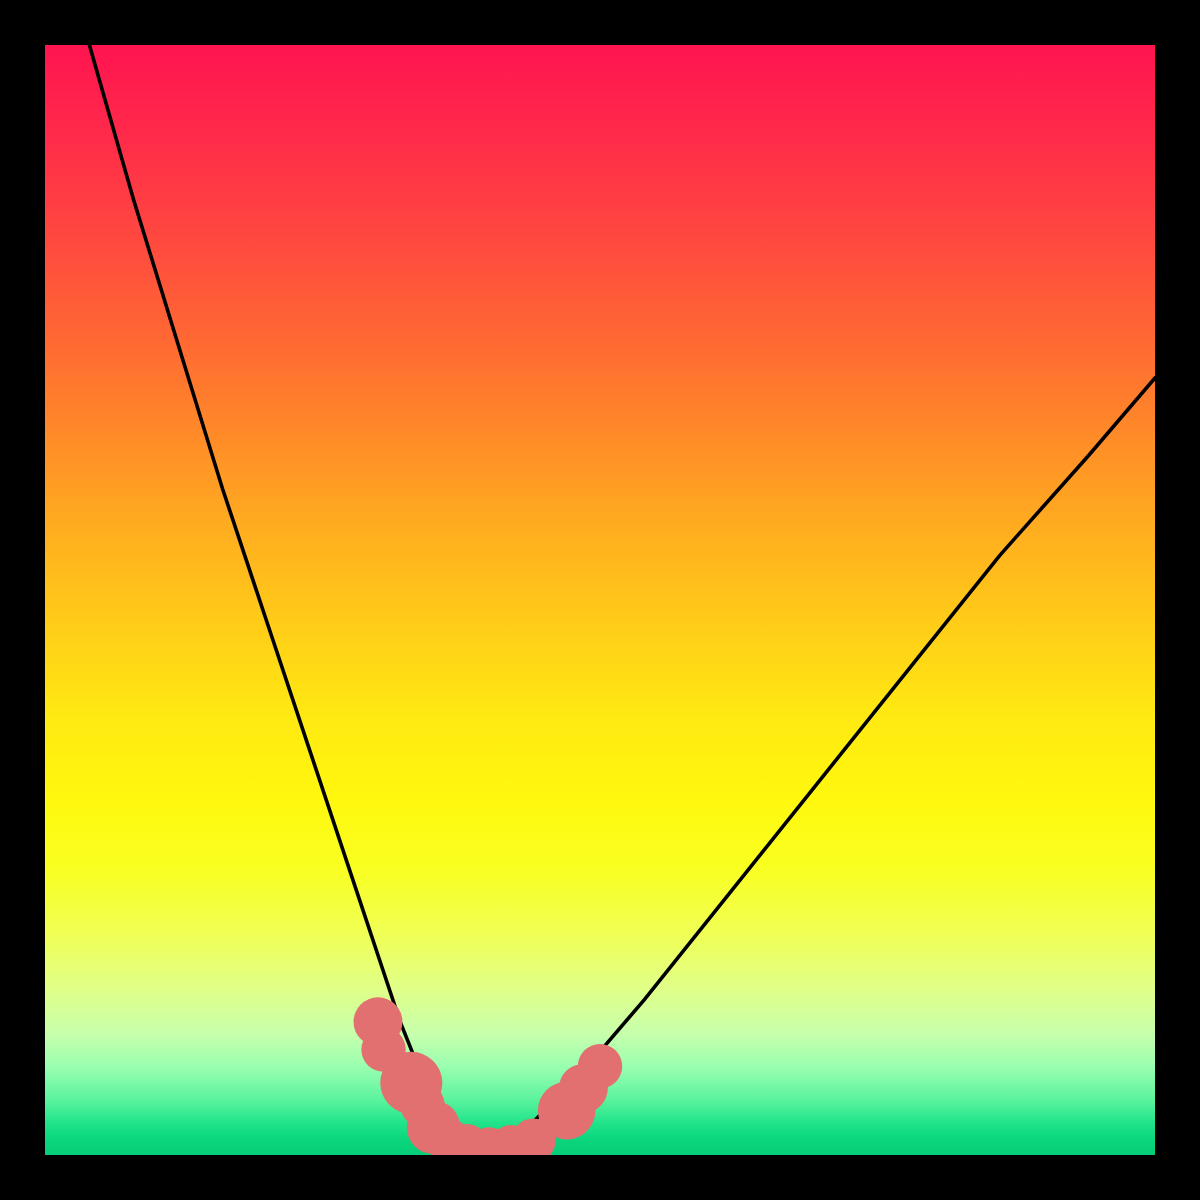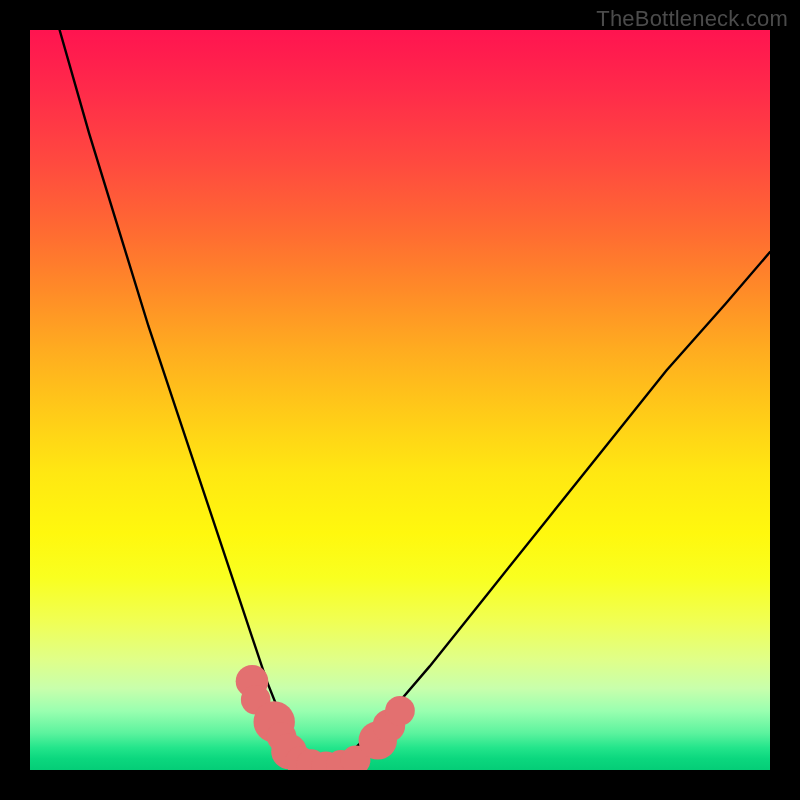--- a/index.html
+++ b/index.html
@@ -65,21 +65,20 @@
   }
   svg.curve {
     position: absolute;
     inset: 0;
   }
 </style>
 </head>
 <body>
 
 <div class="frame">
-  <div class="watermark">TheBottleneck.com</div>
 
   <div class="plot-area">
     <div class="gradient"></div>
     <svg class="curve" viewBox="0 0 740 740" preserveAspectRatio="none">
       <path id="curve-path" fill="none" stroke="#000" stroke-width="2.4" stroke-linecap="round" d="M29.6 0.0 L59.2 103.6 L88.8 199.8 L118.4 296.0 L148.0 384.8 L177.6 473.6 L207.2 562.4 L222.0 606.8 L236.8 651.2 L251.6 688.2 L266.4 717.8 L281.2 732.6 L296.0 737.8 L310.8 732.6 L325.6 717.8 L355.2 688.2 L399.6 636.4 L458.8 562.4 L518.0 488.4 L577.2 414.4 L636.4 340.4 L695.6 273.8 L740.0 222.0"></path>
       <g id="marker-group">
           <circle cx="222.0" cy="651.2" r="16.3" fill="#e37070"></circle>
           <circle cx="225.7" cy="669.7" r="14.8" fill="#e37070"></circle>
           <circle cx="244.2" cy="691.9" r="20.7" fill="#e37070"></circle>
           <circle cx="251.6" cy="706.7" r="14.8" fill="#e37070"></circle>

